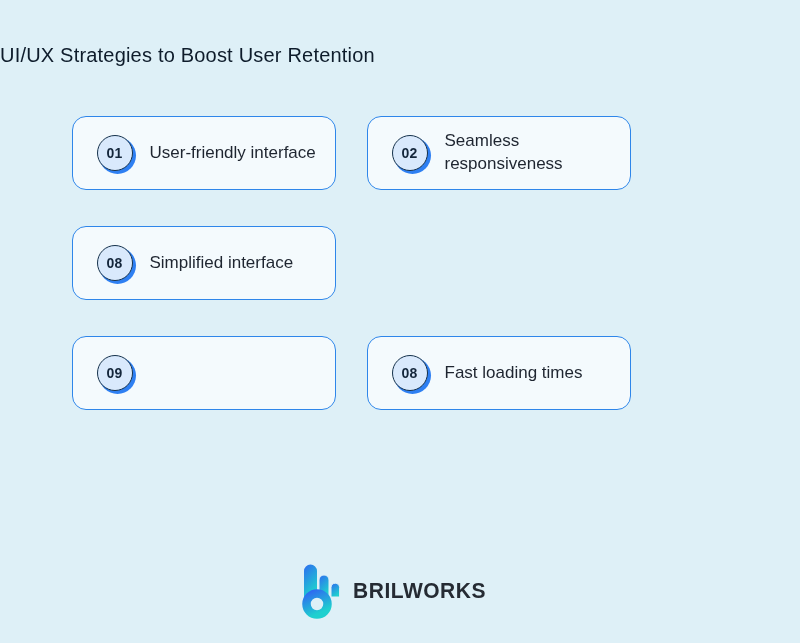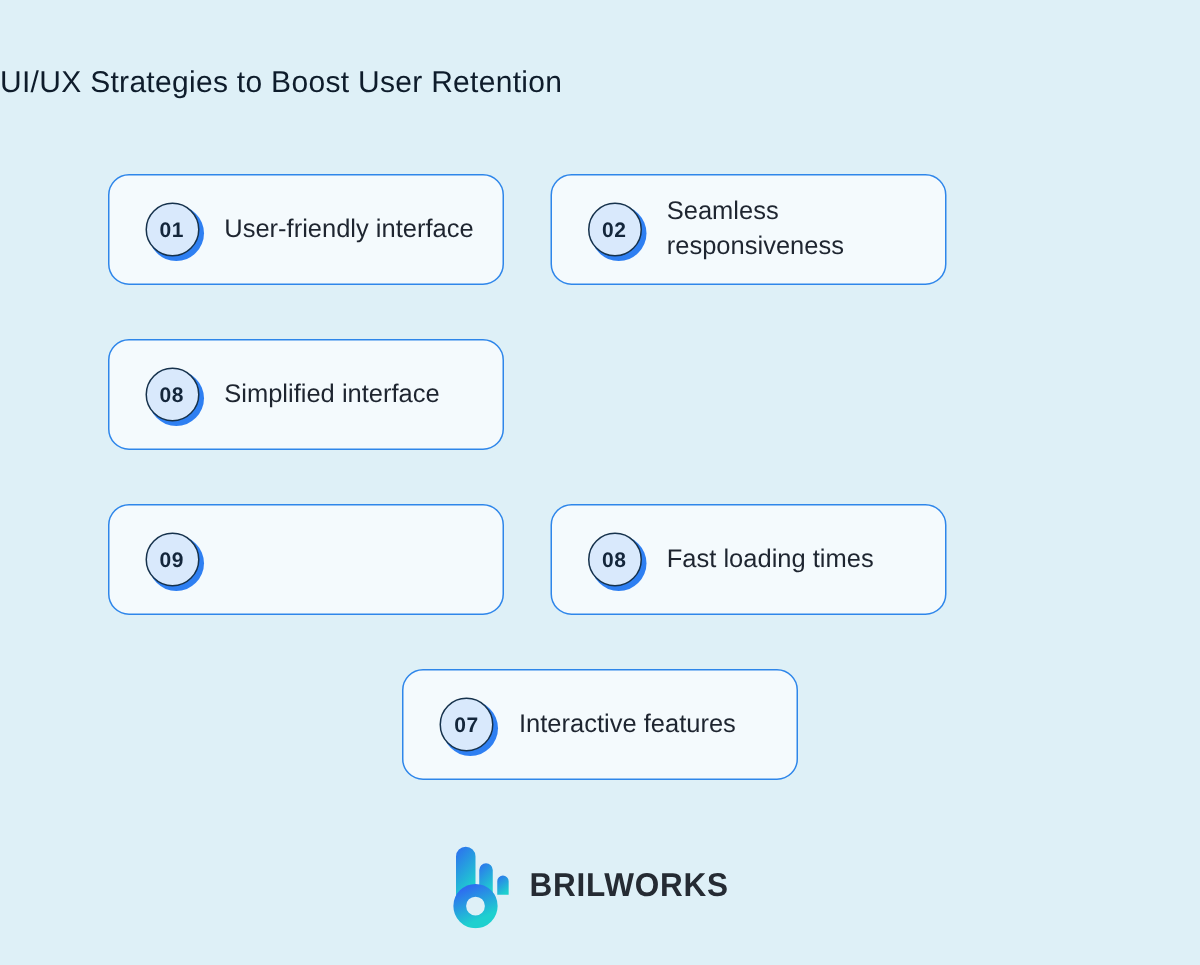--- a/index.html
+++ b/index.html
@@ -111,26 +111,20 @@
   </div>
   <div class="row">
     <div class="card">
       <span class="badge">09</span>
     </div>
     <div class="card">
       <span class="badge">08</span>
       <span class="card-label">Fast loading times</span>
     </div>
   </div>
-  <div class="row center">
-    <div class="card">
-      <span class="badge">07</span>
-      <span class="card-label">Interactive features</span>
-    </div>
-  </div>
 </div>
 
 <div class="footer">
   <svg class="logo-mark" viewBox="0 0 40 56" xmlns="http://www.w3.org/2000/svg">
     <defs>
       <linearGradient id="brilgrad" x1="0" y1="0" x2="0.45" y2="1">
         <stop offset="0" stop-color="#2e6cf0"></stop>
         <stop offset="1" stop-color="#1ed0cf"></stop>
       </linearGradient>
     </defs>

